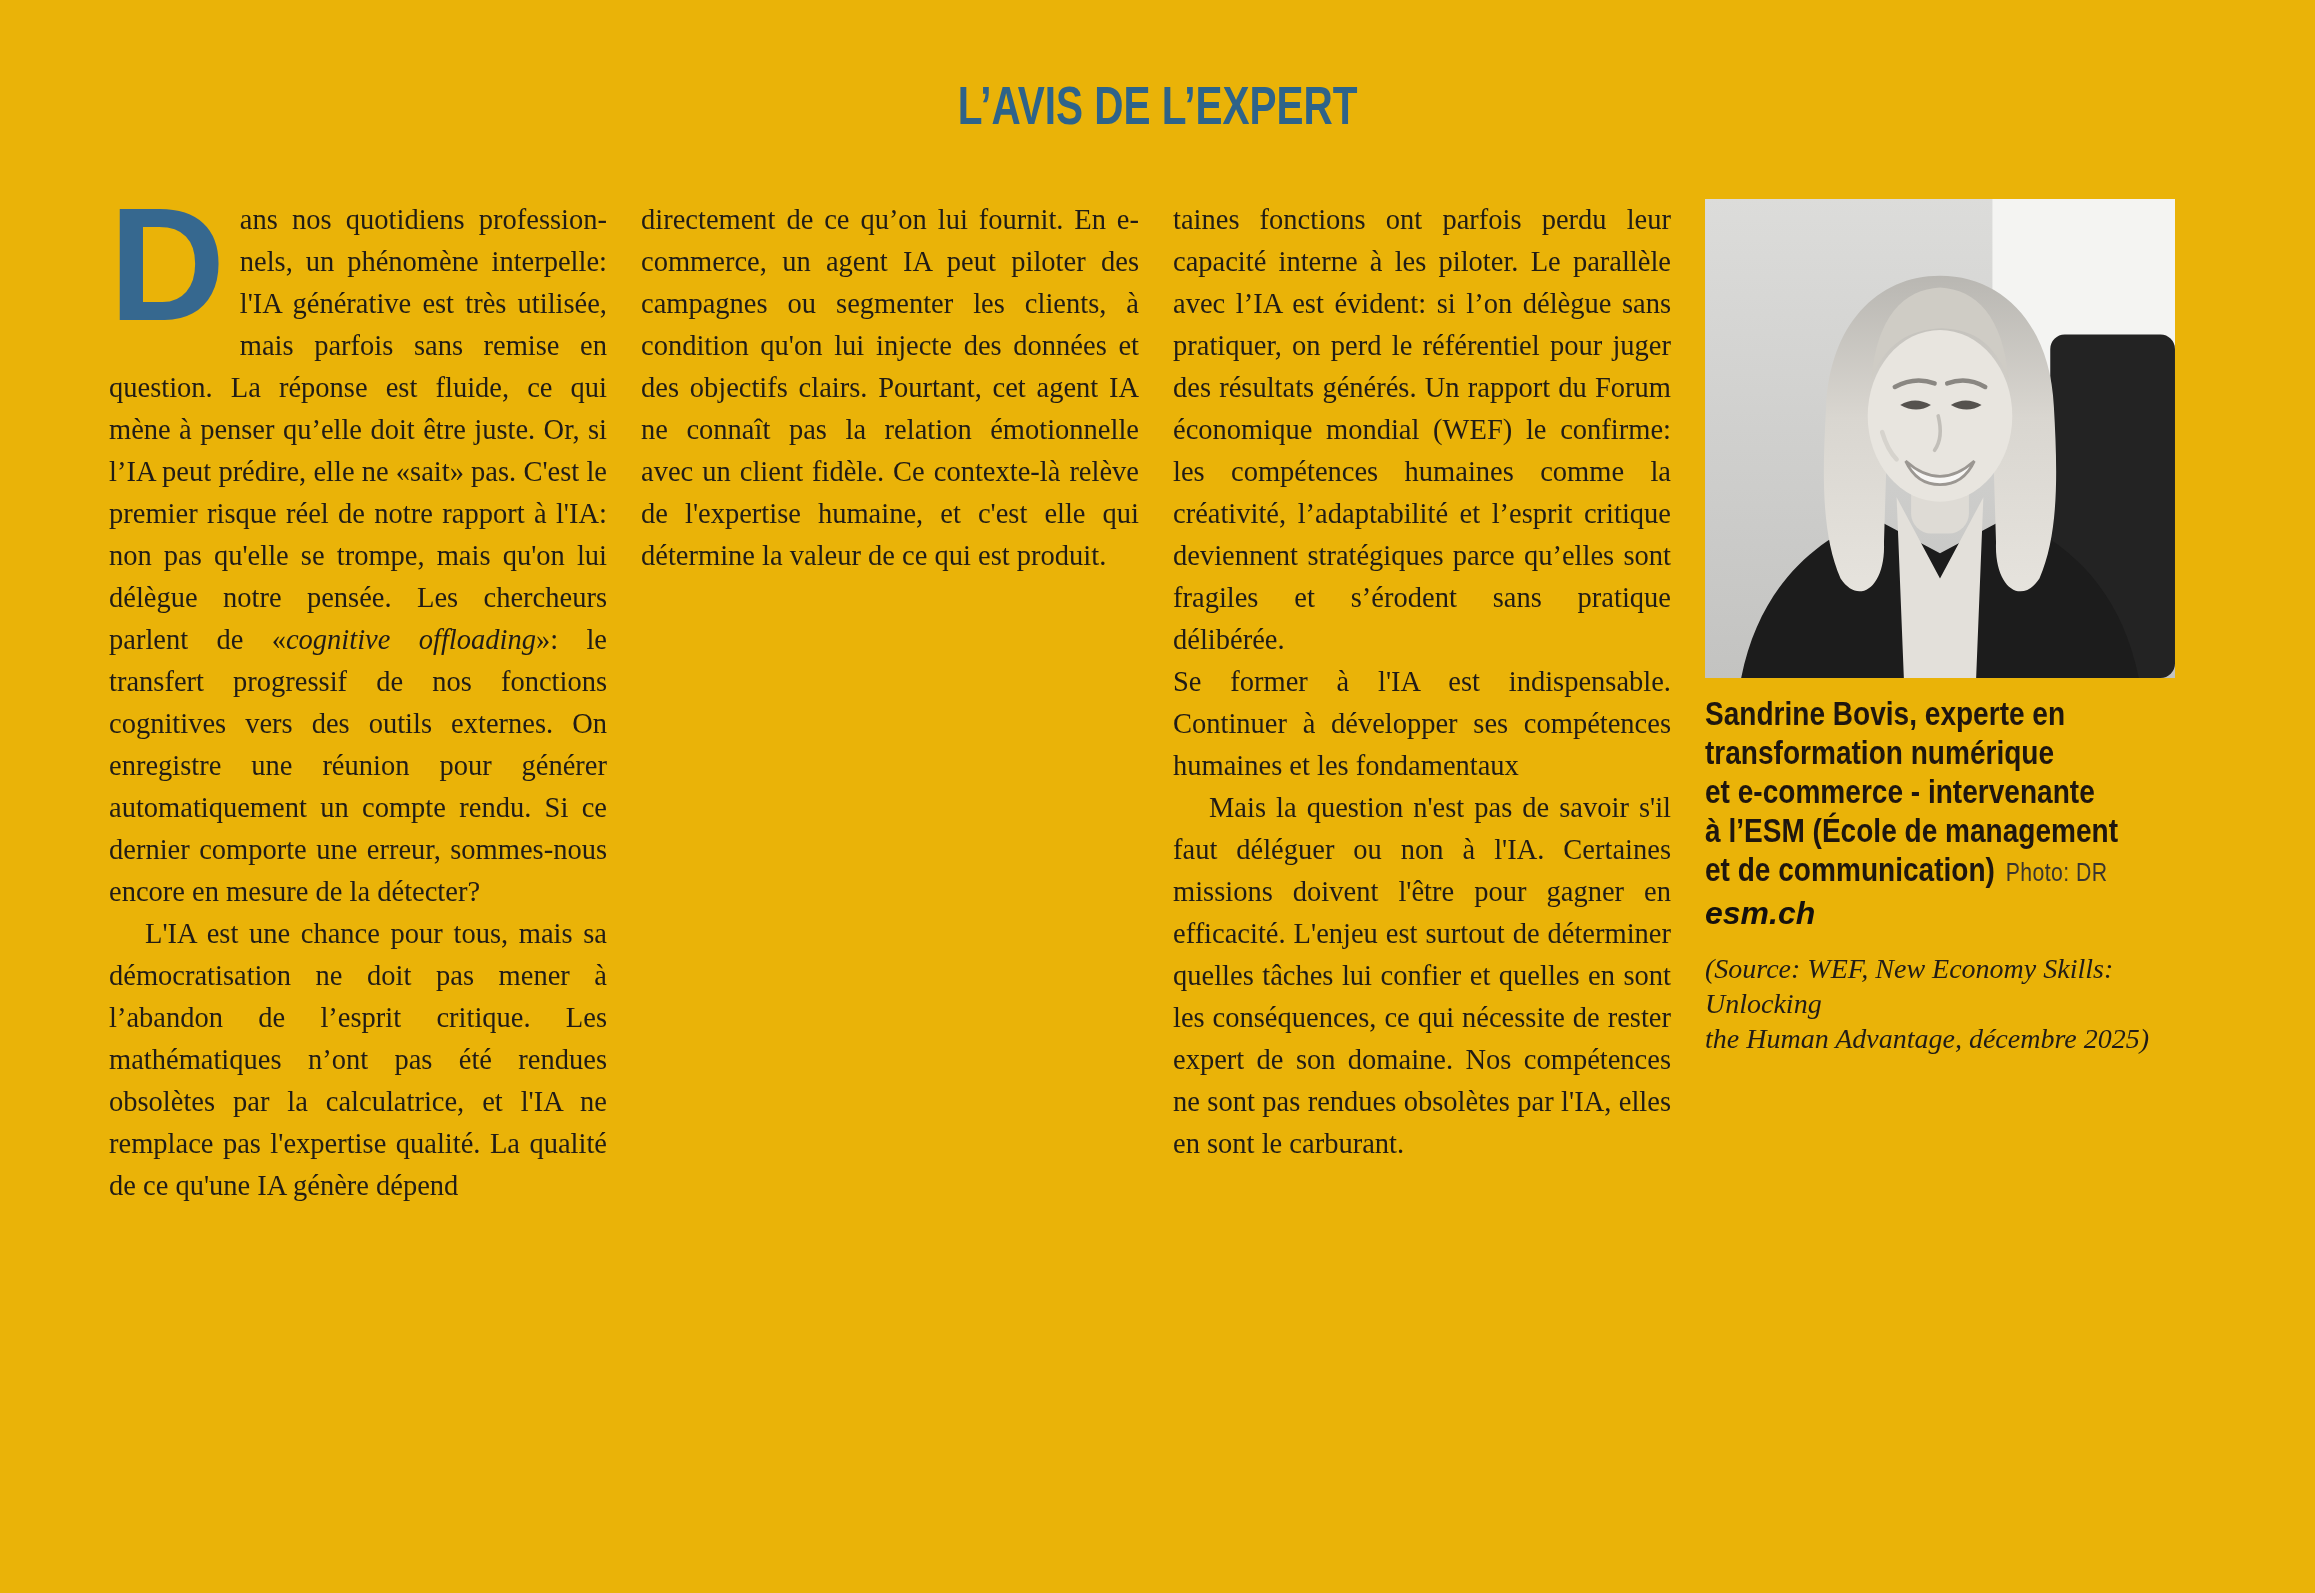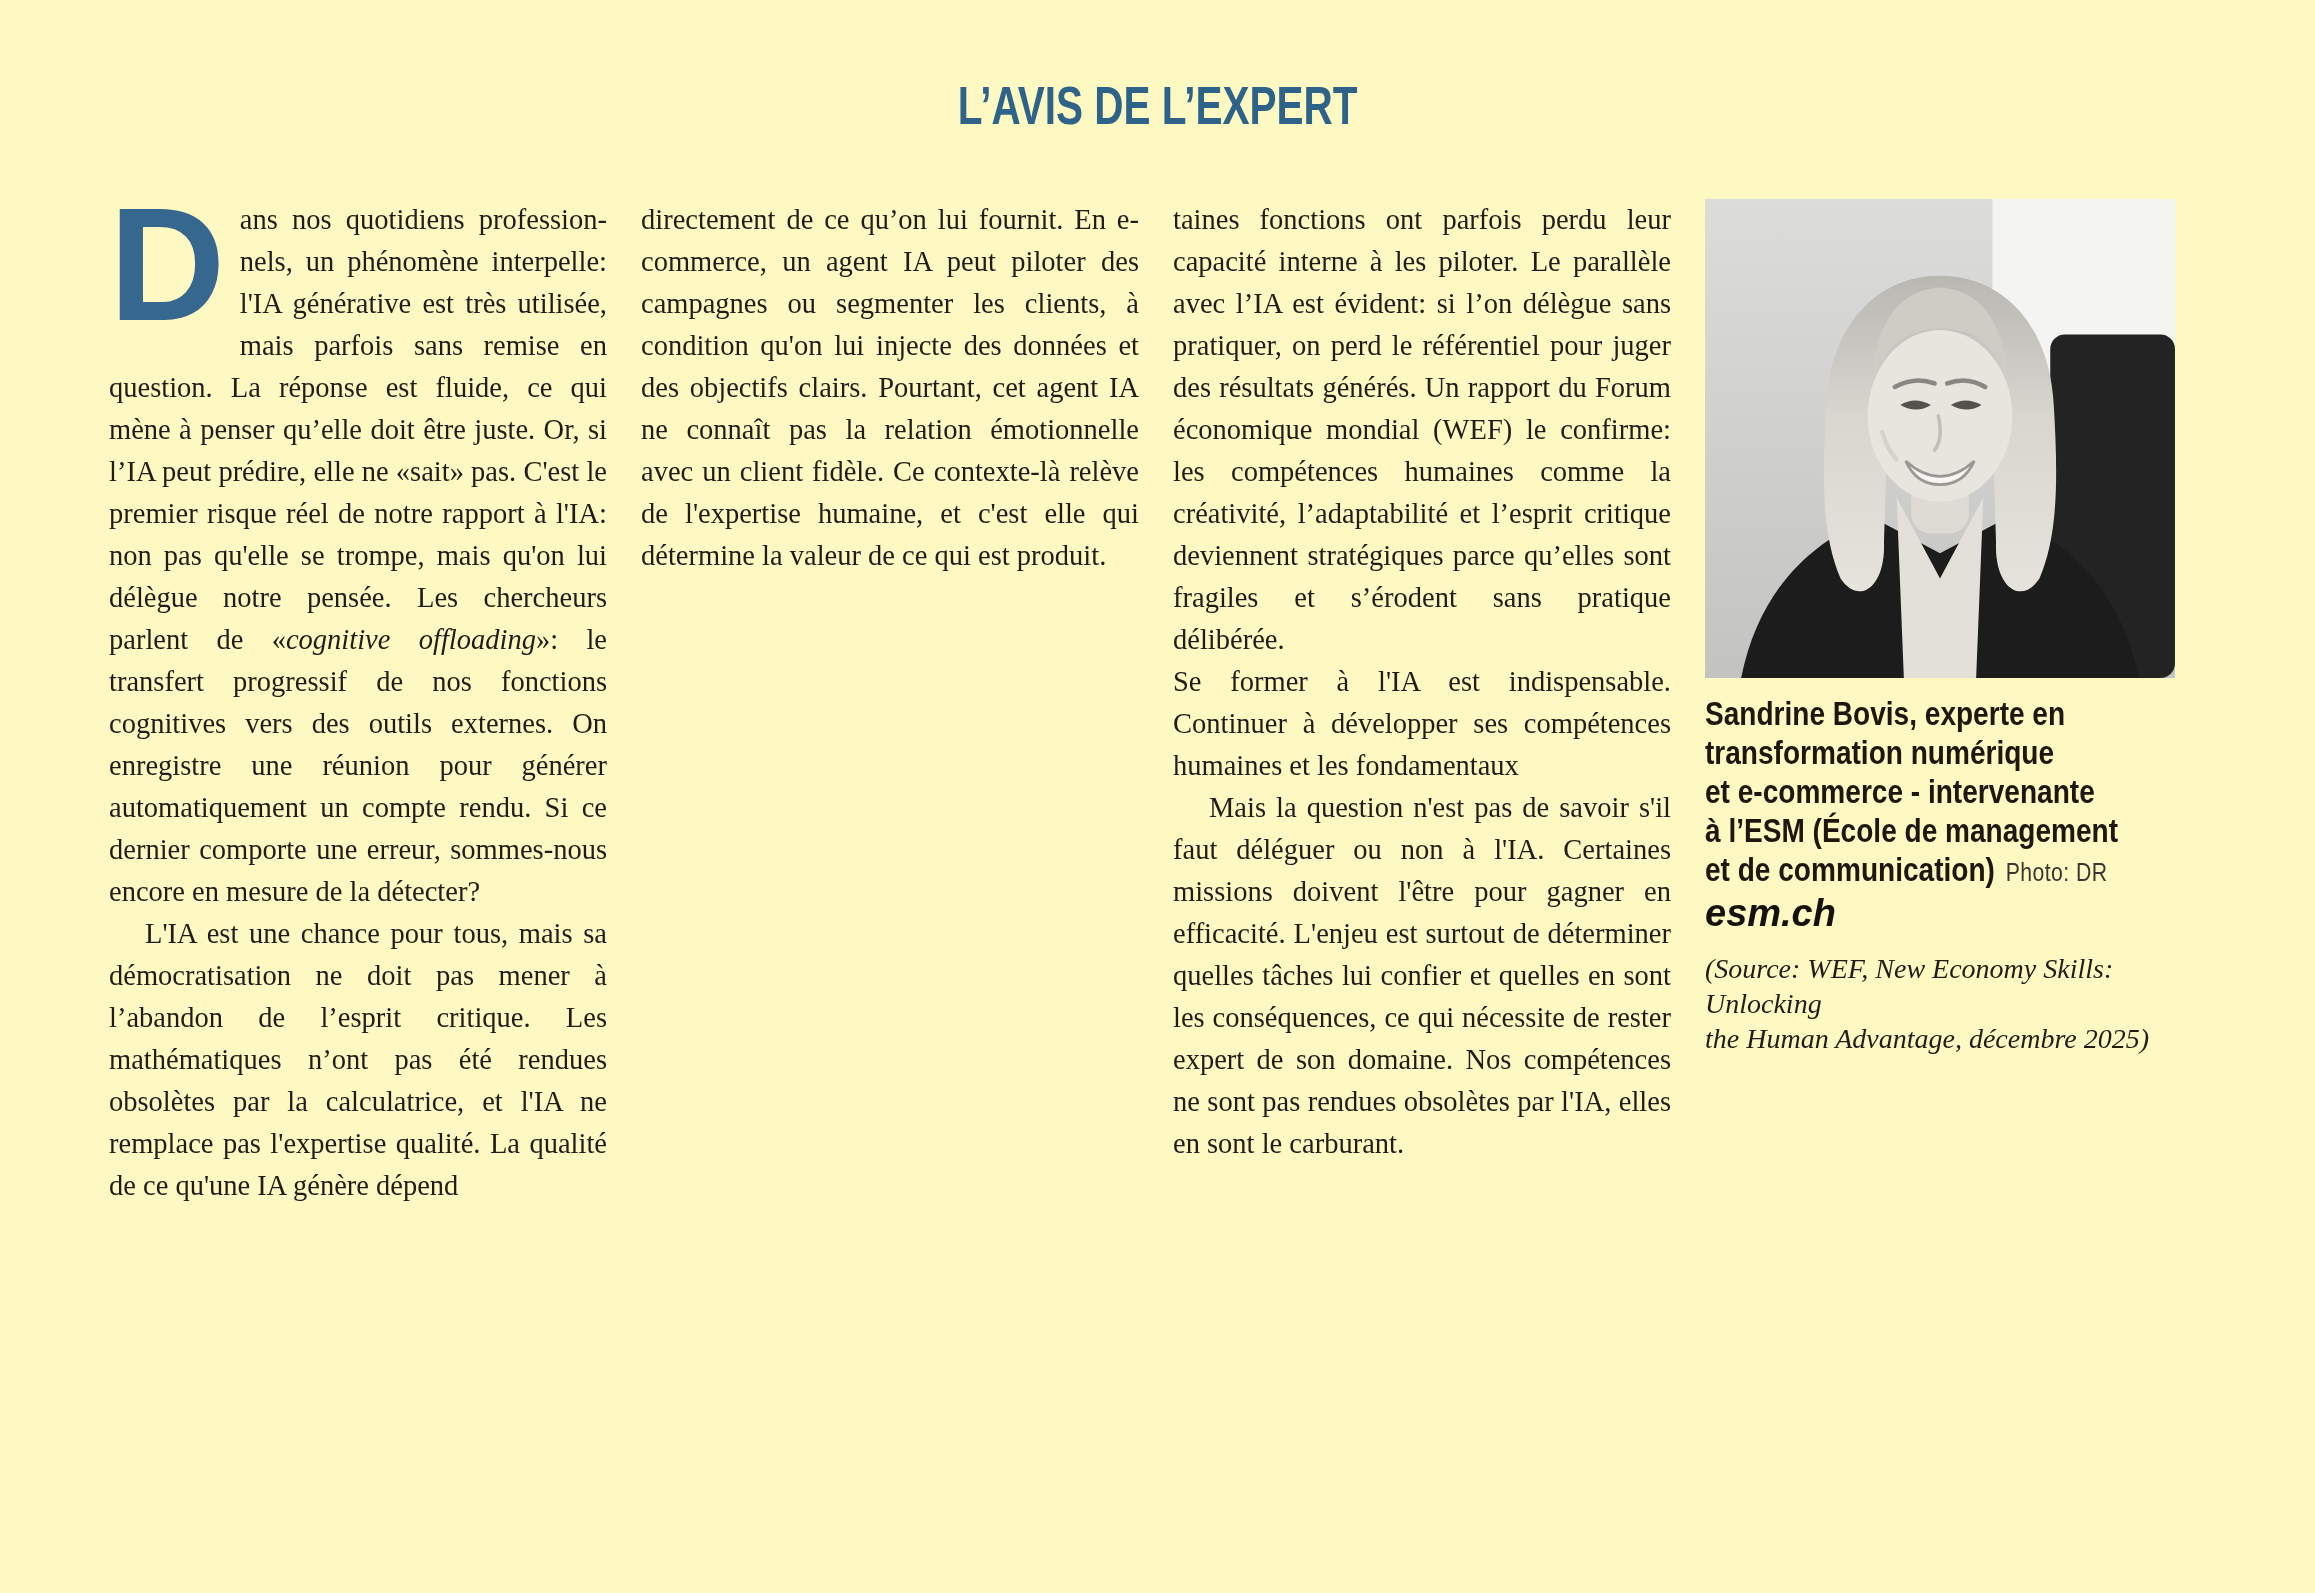--- a/index.html
+++ b/index.html
@@ -1,20 +1,20 @@
 <!DOCTYPE html>
 <html lang="fr" style="font-size:14.5px"><head>
 <meta charset="utf-8">
 <style>
   html,body{margin:0;padding:0;background:#e8e8e8;}
   .page{
     position:relative;
     width:2316px;height:1593px;
     margin:0 auto;
-    background:#fef9c3;
+    background:#eab308;
     overflow:hidden;
     font-family:"Liberation Serif",serif;
     color:#211c16;
   }
   
   .kicker-row{margin-top:74px;text-align:center;}
   .kicker{
     display:inline-block;
     font-family:"Liberation Sans",sans-serif;
     font-weight:700;
@@ -101,21 +101,21 @@
     font-weight:400;
     font-size:25px;
     color:#3a3530;
     margin-left:12.7px;
     letter-spacing:0.5px;
   }
   .col4-body{margin-top:40px;}
   .site{
     font-family:"Liberation Sans",sans-serif;
     font-weight:700;font-style:italic;
-    font-size:38px;line-height:42px;
+    font-size:32px;line-height:42px;
     color:#15110d;
   }
   .source{
     margin-top:16.3px;
     font-style:italic;
     font-size:28px;
     line-height:35px;
     color:#211c16;
     white-space:pre-line;
   }

